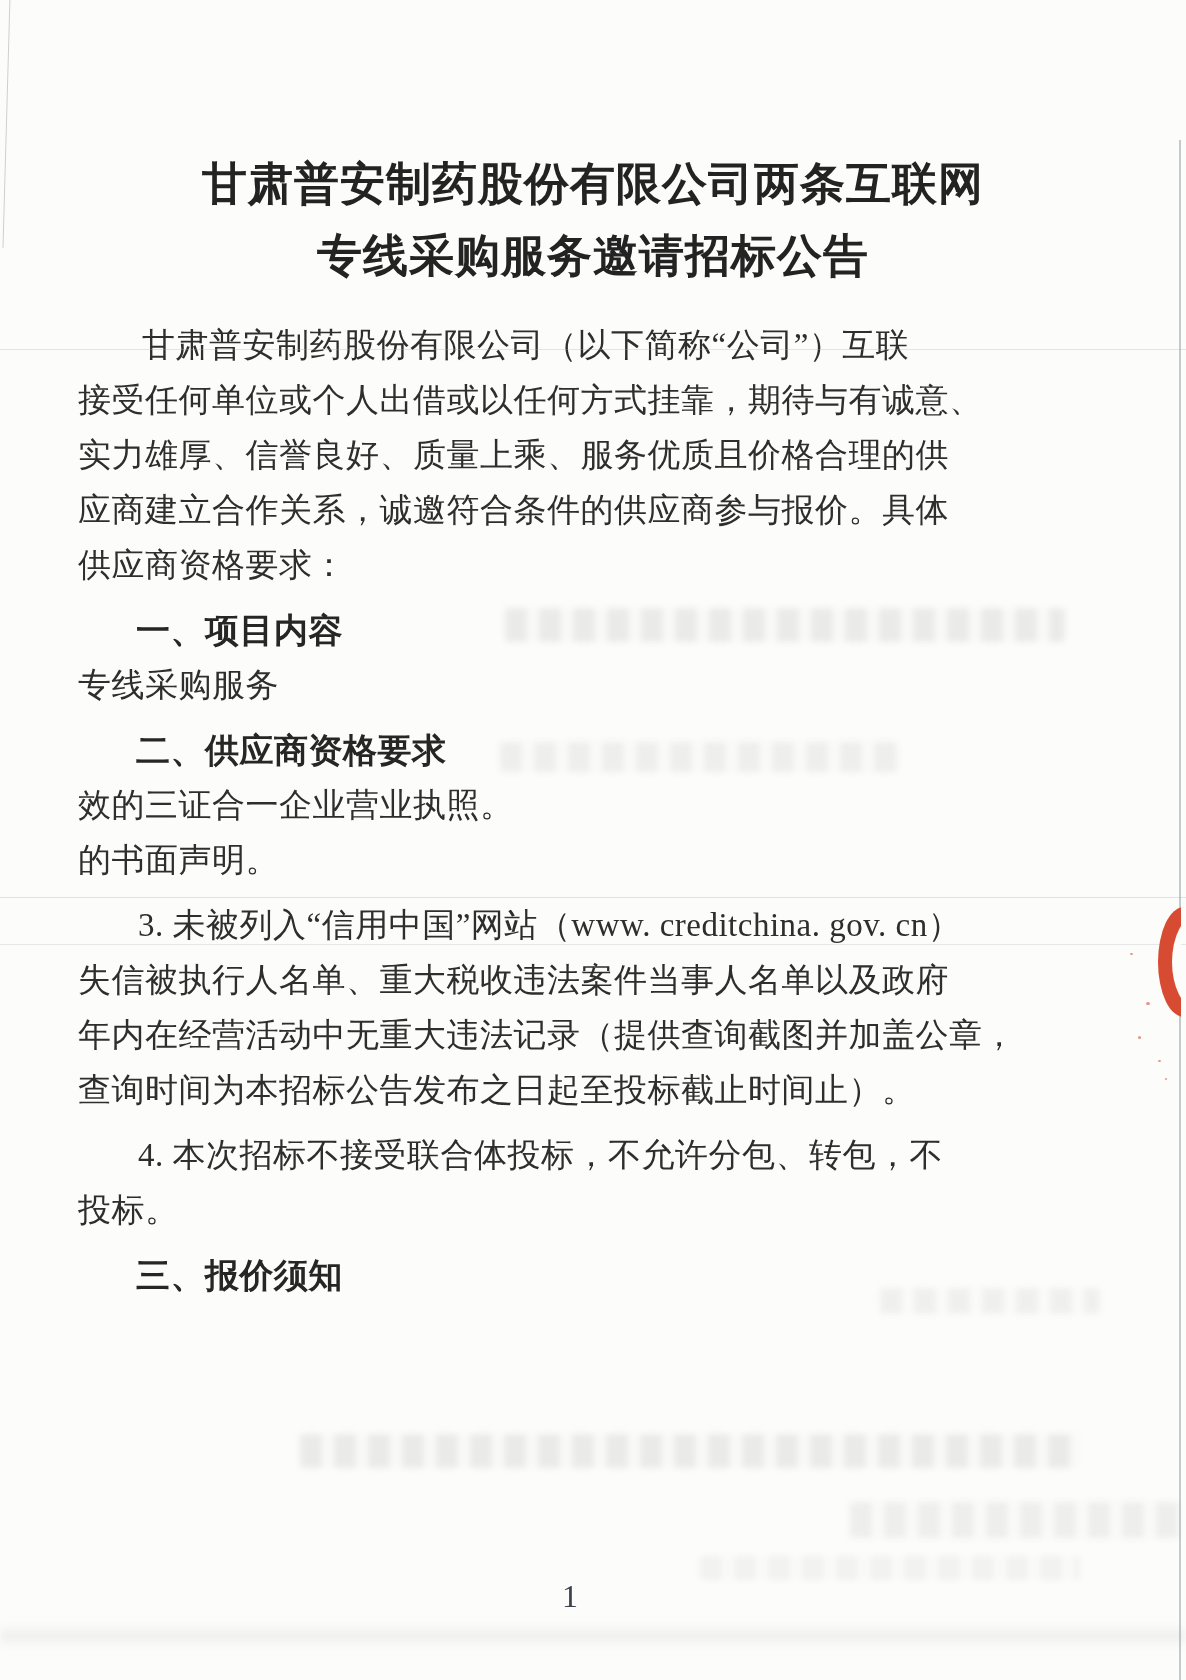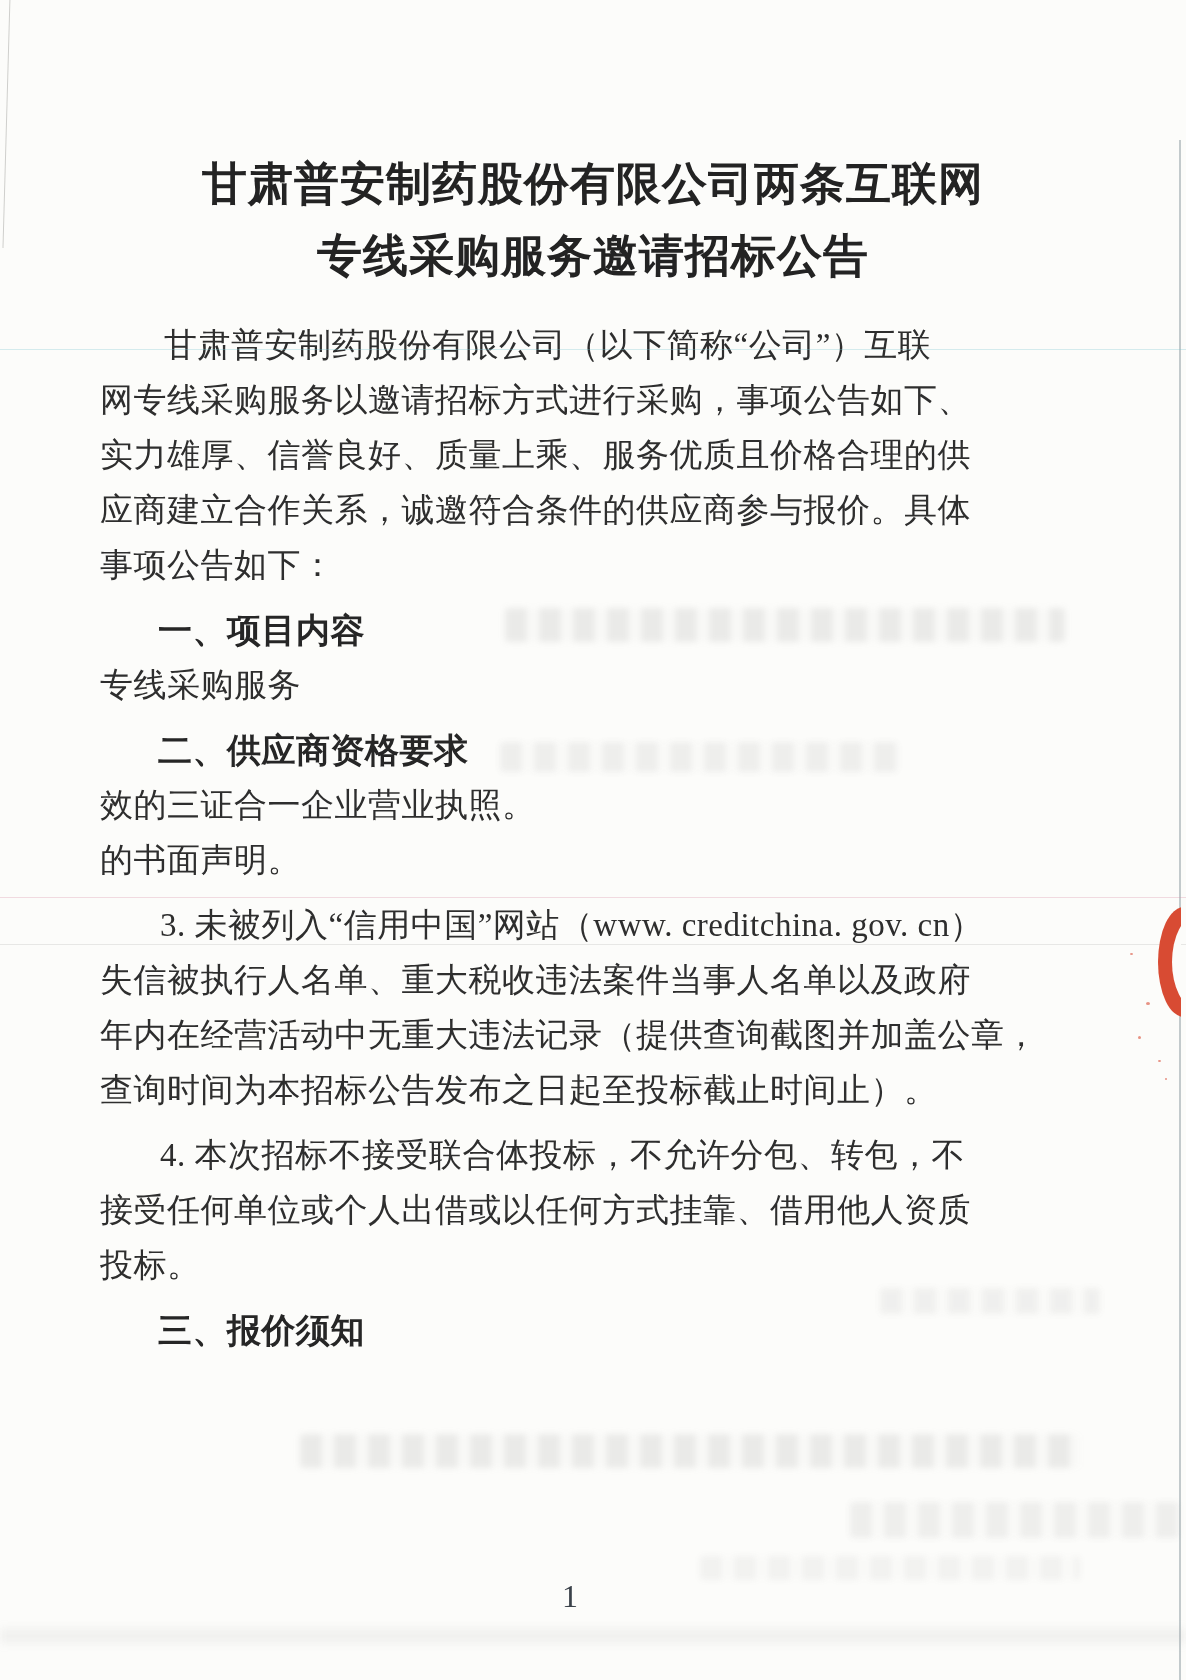--- a/index.html
+++ b/index.html
@@ -26,21 +26,21 @@
     font-size: 45px;
     line-height: 72px;
     font-weight: 700;
     color: #232323;
     letter-spacing: 1px;
     white-space: nowrap;
   }
   
   .body-block {
     margin-top: 26px;
-    padding-left: 100px;
+    padding-left: 78px;
   }
   .line {
     height: 55px;
     line-height: 55px;
     font-size: 33px;
     white-space: nowrap;
     letter-spacing: 0.5px;
   }
   .line.para-first { padding-left: 64px; }
   .line.item       { padding-left: 60px; margin-top: 10px; }
@@ -163,35 +163,34 @@
 
 <div class="page">
 
   <div class="title-block">
     <div class="title-line">甘肃普安制药股份有限公司两条互联网</div>
     <div class="title-line">专线采购服务邀请招标公告</div>
   </div>
 
   <div class="body-block">
       <div class="line para-first">甘肃普安制药股份有限公司（以下简称“公司”）互联</div>
-      <div class="line cont">网专线采购服务以邀请招标方式进行采购，事项公告如下、</div>
+      <div class="line cont">接受任何单位或个人出借或以任何方式挂靠，期待与有诚意、</div>
       <div class="line cont">实力雄厚、信誉良好、质量上乘、服务优质且价格合理的供</div>
       <div class="line cont">应商建立合作关系，诚邀符合条件的供应商参与报价。具体</div>
-      <div class="line cont">事项公告如下：</div>
+      <div class="line cont">供应商资格要求：</div>
       <div class="line heading">一、项目内容</div>
       <div class="line cont">专线采购服务</div>
       <div class="line heading">二、供应商资格要求</div>
       <div class="line cont">效的三证合一企业营业执照。</div>
       <div class="line cont">的书面声明。</div>
       <div class="line item">3. 未被列入“信用中国”网站（www. creditchina. gov. cn）</div>
       <div class="line cont">失信被执行人名单、重大税收违法案件当事人名单以及政府</div>
       <div class="line cont">年内在经营活动中无重大违法记录（提供查询截图并加盖公章，</div>
       <div class="line cont">查询时间为本招标公告发布之日起至投标截止时间止）。</div>
       <div class="line item">4. 本次招标不接受联合体投标，不允许分包、转包，不</div>
-      <div class="line cont">接受任何单位或个人出借或以任何方式挂靠、借用他人资质</div>
       <div class="line cont">投标。</div>
       <div class="line heading">三、报价须知</div>
     </div>
 
   <div class="page-number">1</div>
 
   <div class="v-scan-line-right"></div>
   <div class="v-scan-line-left"></div>
   <div class="h-line-1"></div>
   <div class="h-line-2"></div>

